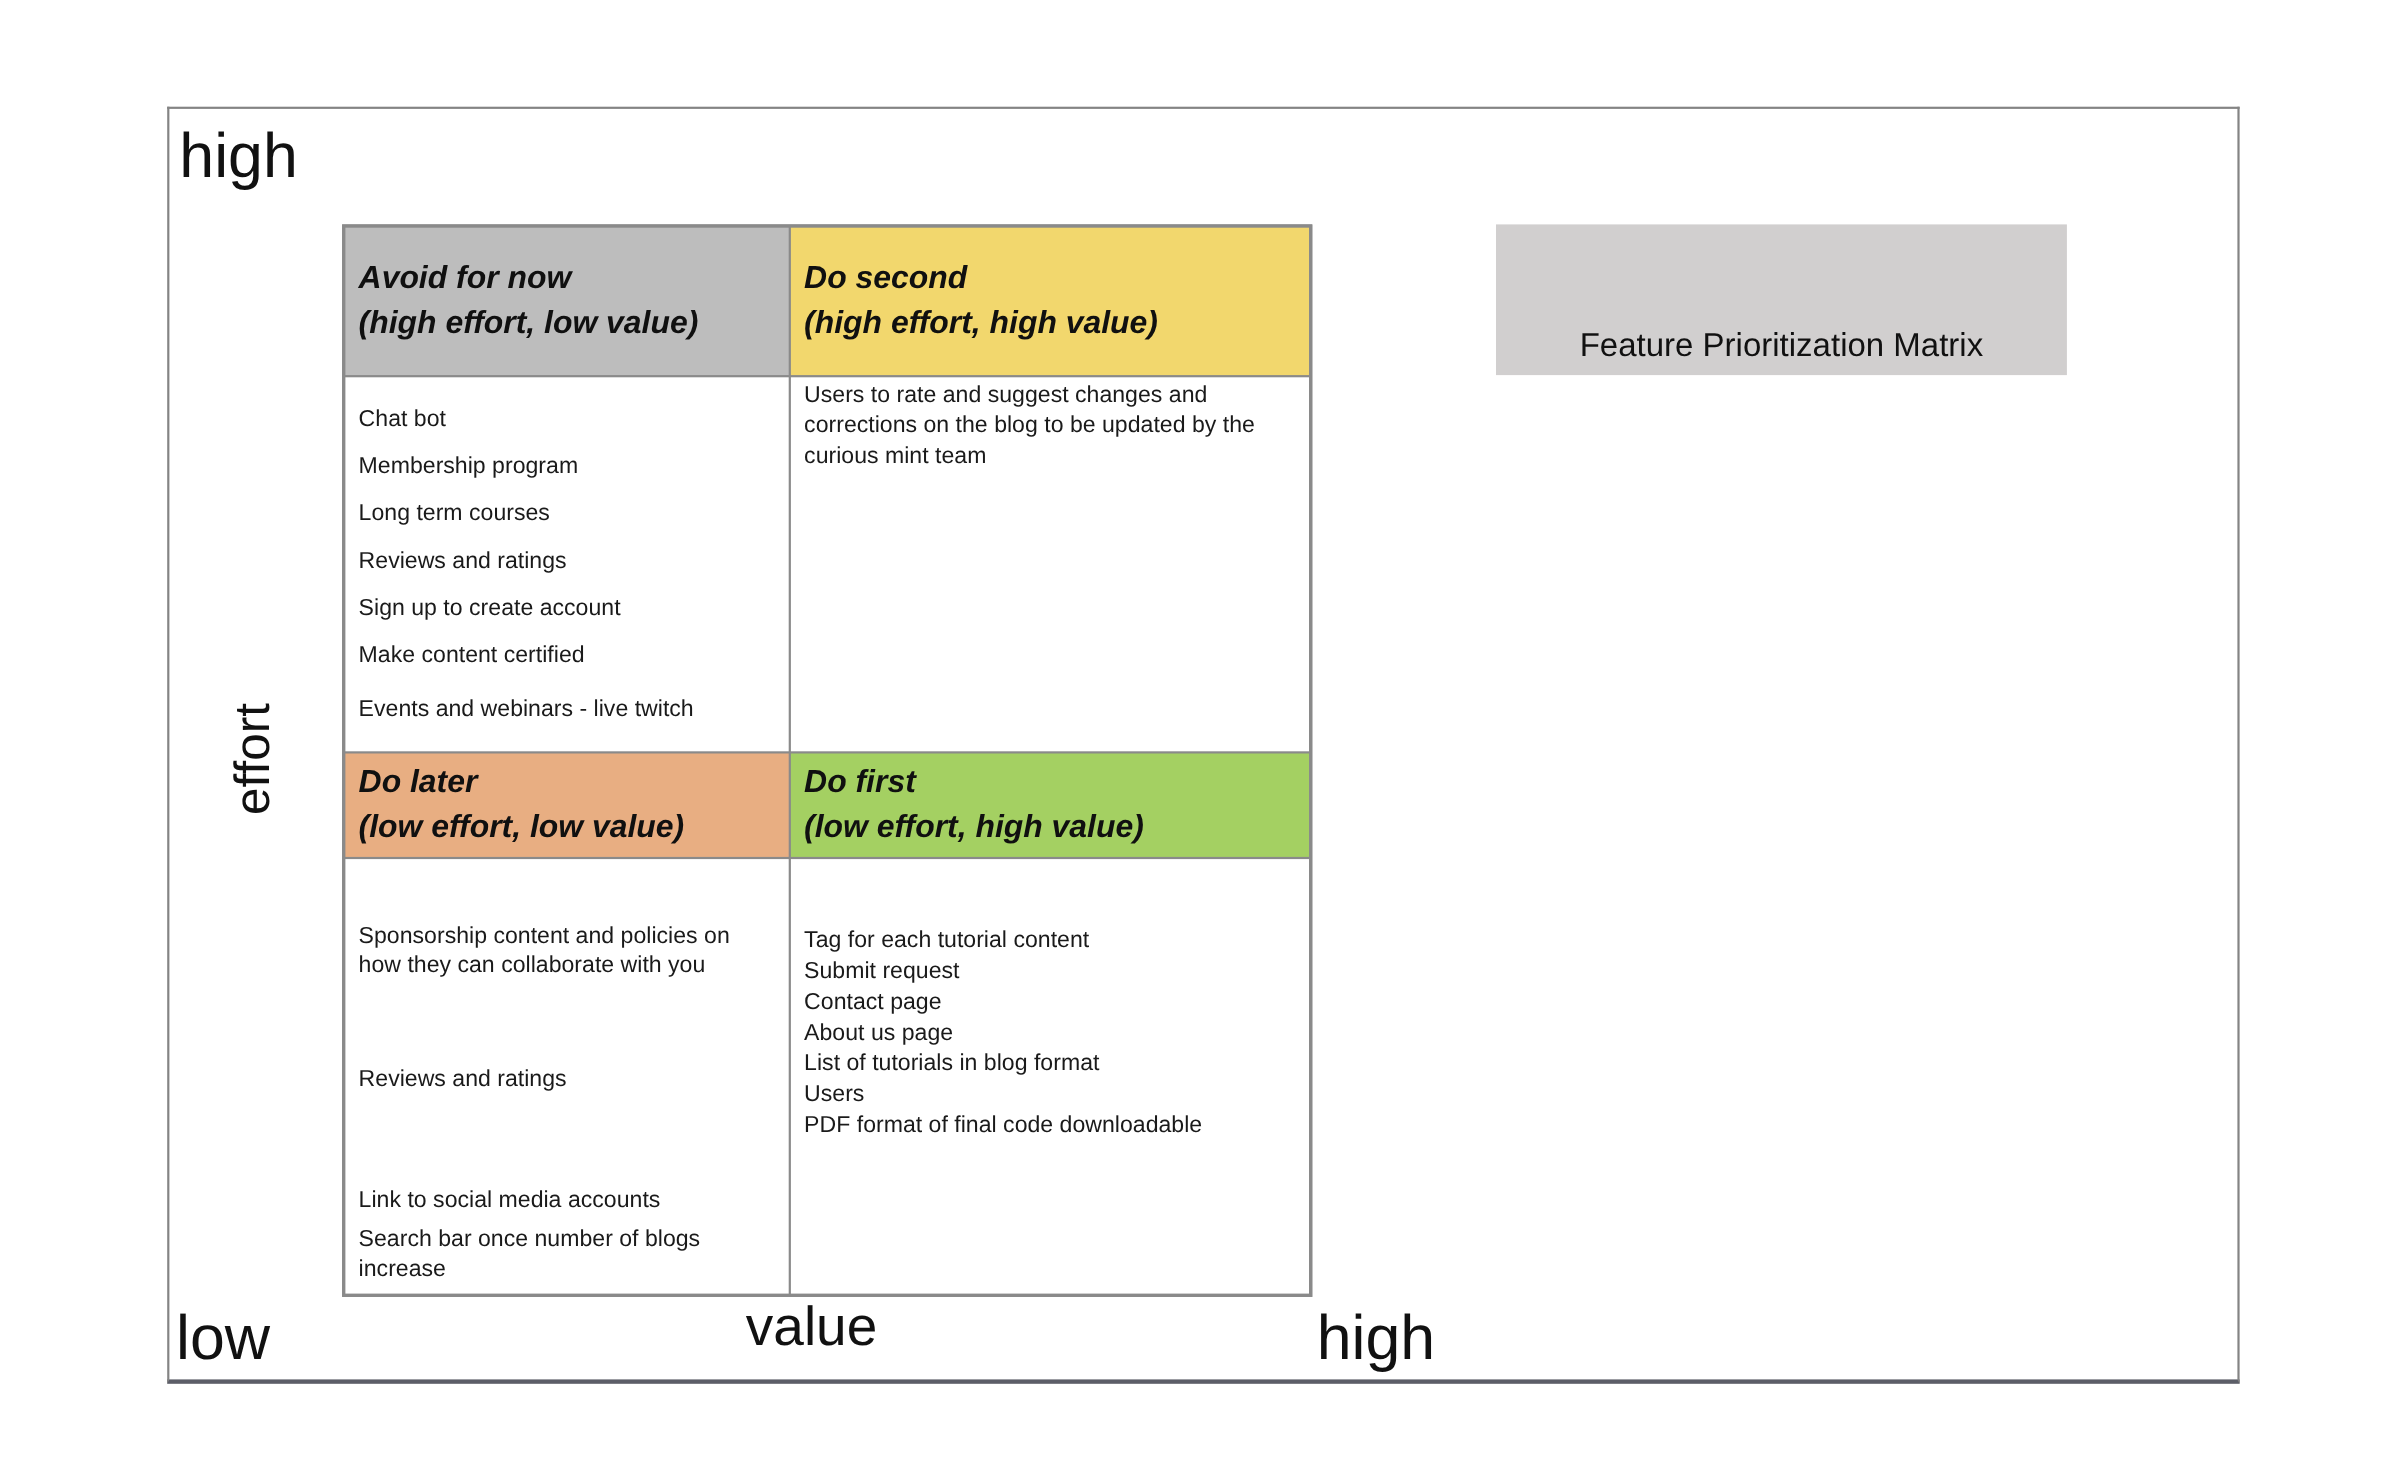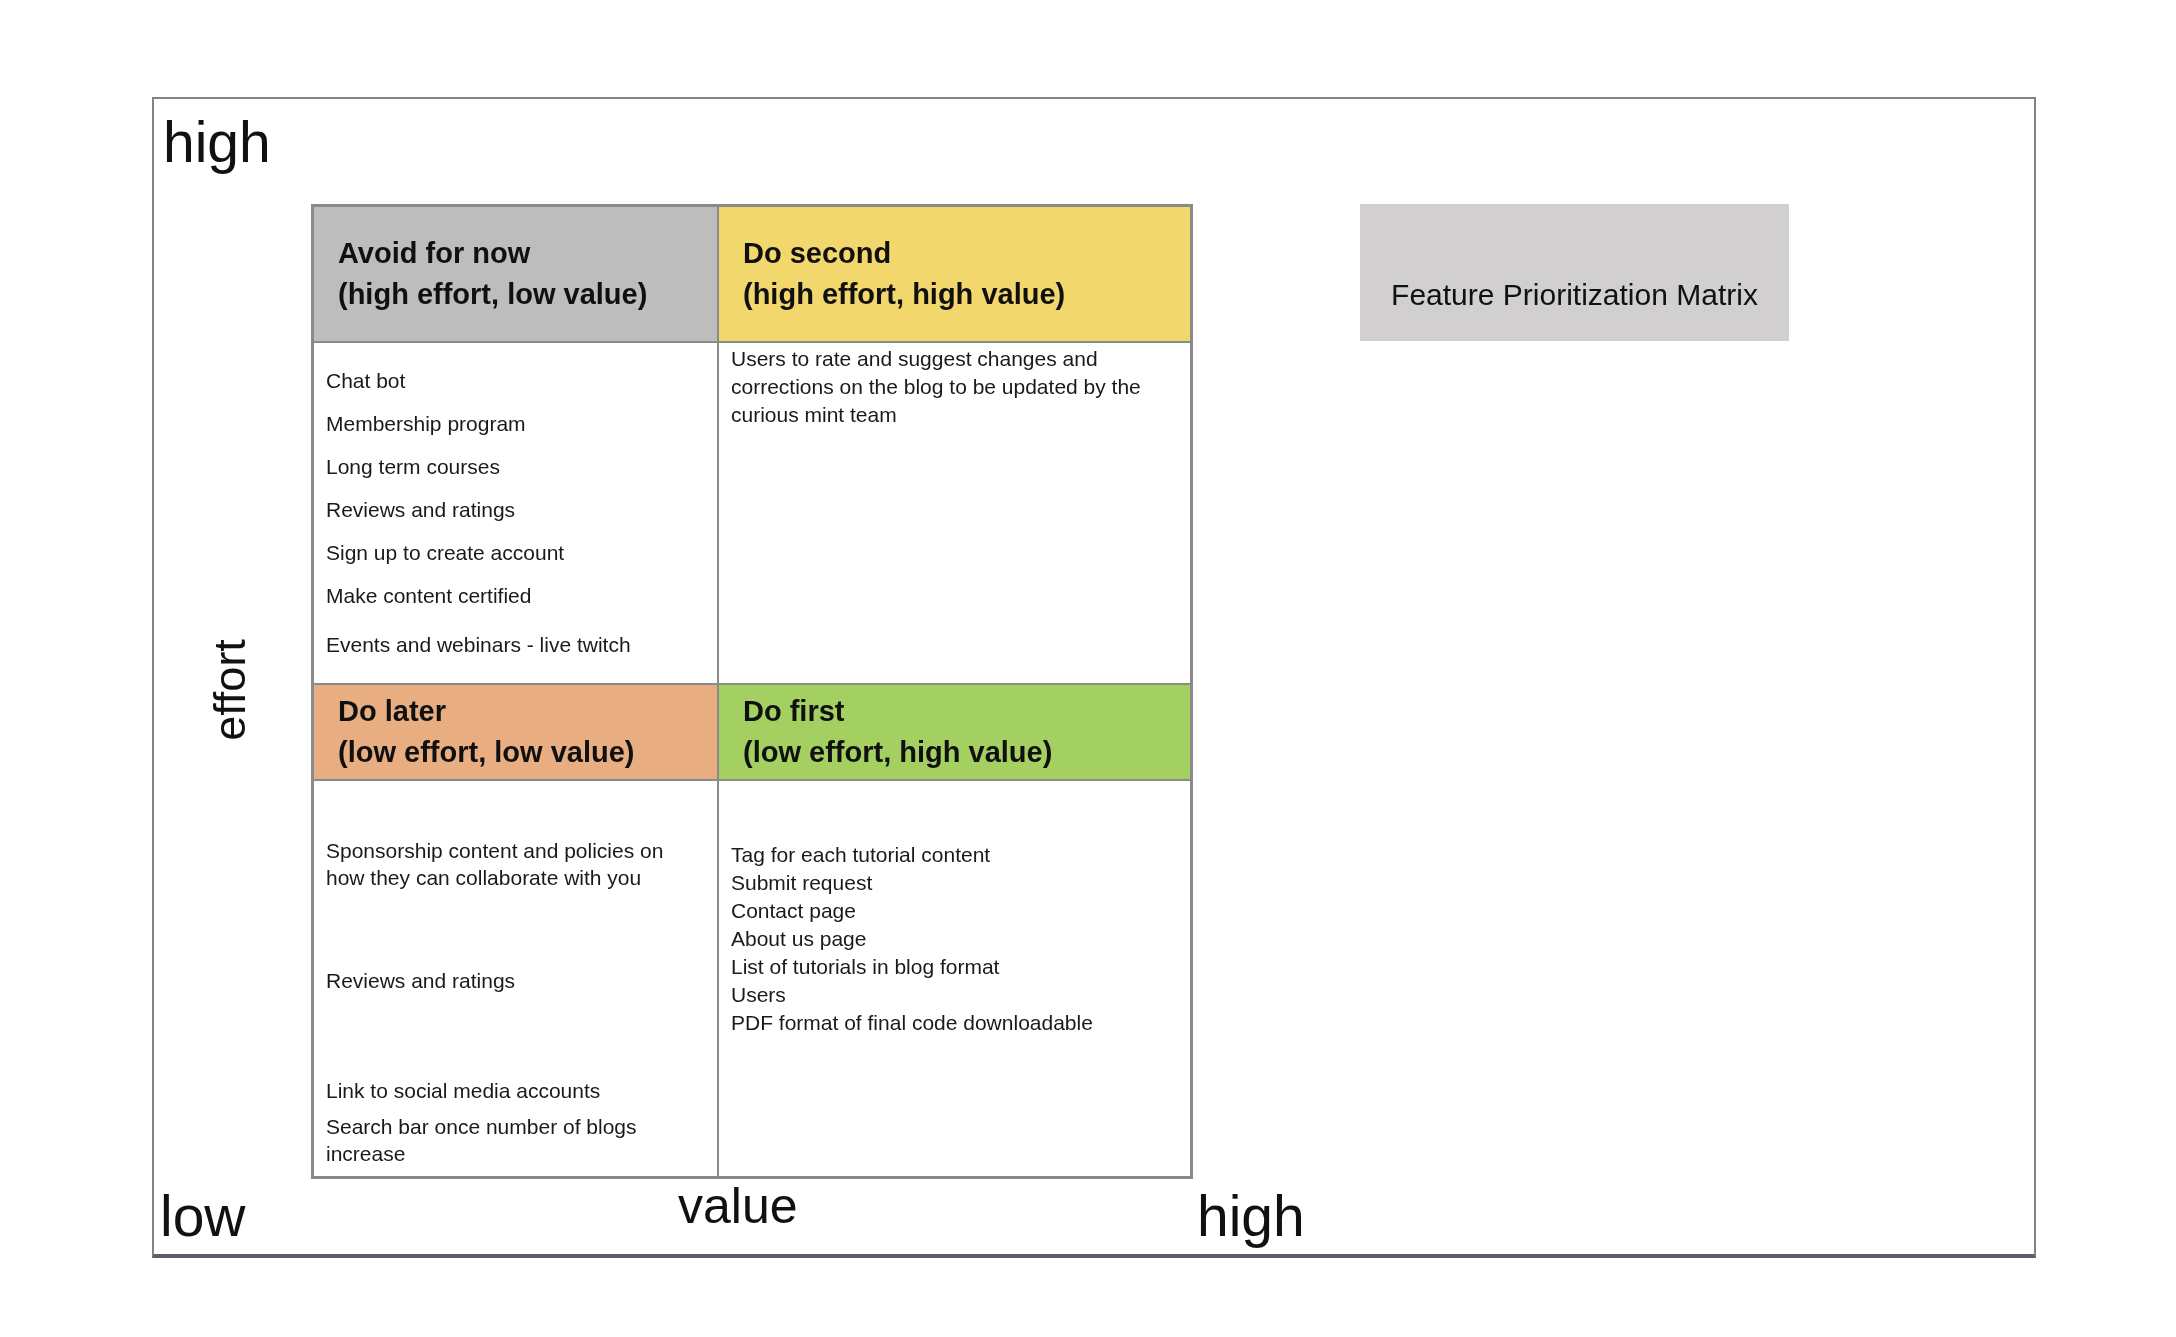--- a/index.html
+++ b/index.html
@@ -62,22 +62,23 @@
     grid-template-columns: 403px 471px;
     grid-template-rows: 134px 340px 94px 395px;
     gap: 2px;
     background: #8a8a8a;
     border: 3px solid #8a8a8a;
   }
   .qheader {
     display: flex;
     flex-direction: column;
     justify-content: center;
-    padding-left: 24px;
-    box-sizing: border-box;
+    padding-left: 12px;
+    box-sizing: border-box;
+    font-style: italic;
   }
   .qheader .qtitle,
   .qheader .qsubtitle {
     font-weight: bold;
     font-size: 29px;
     line-height: 41px;
     color: #101010;
     white-space: nowrap;
   }
   .qcell {
@@ -96,27 +97,27 @@
   .cell-later { padding-top: 56px; }
   .cell-later .item:nth-child(2) { margin-top: 76px; }
   .cell-later .item:nth-child(3) { margin-top: 83px; }
   .cell-later .item:nth-child(4) { margin-top: 9px; }
   .cell-first { padding-top: 60px; line-height: 28px; }
   .cell-first .item { margin: 0; }
   .title-box {
     position: absolute;
     left: 1360px;
     top: 204px;
-    width: 429px;
+    width: 519px;
     height: 137px;
     display: flex;
     flex-direction: column;
     align-items: center;
     justify-content: flex-end;
-    padding-bottom: 24px;
+    padding-bottom: 4px;
     box-sizing: border-box;
     text-align: center;
   }
   .title-box .tline {
     font-size: 30px;
     line-height: 44px;
     color: #111111;
     white-space: nowrap;
   }
 </style>

